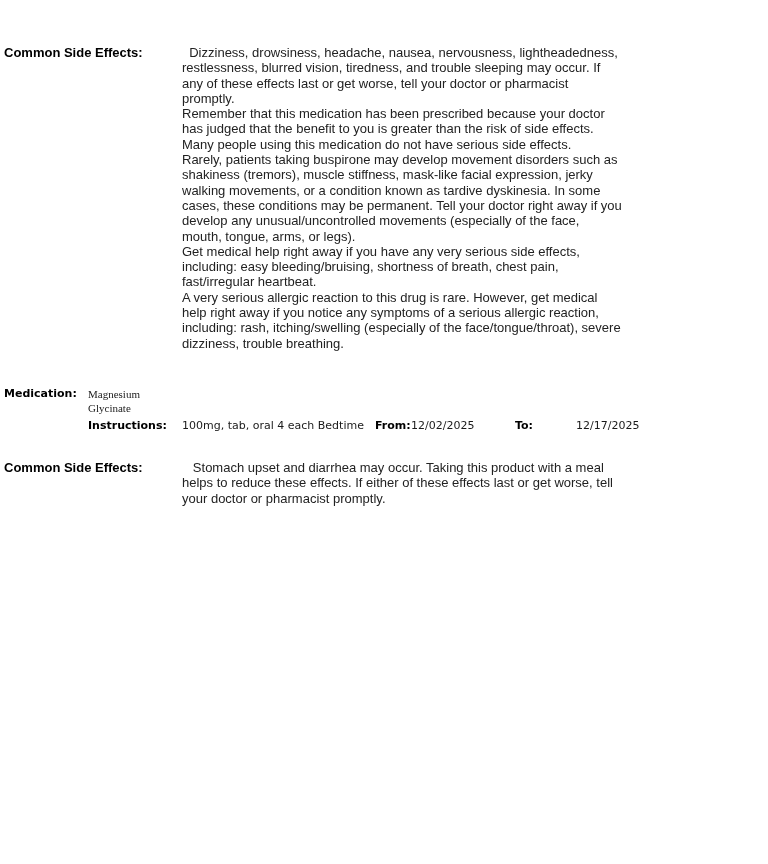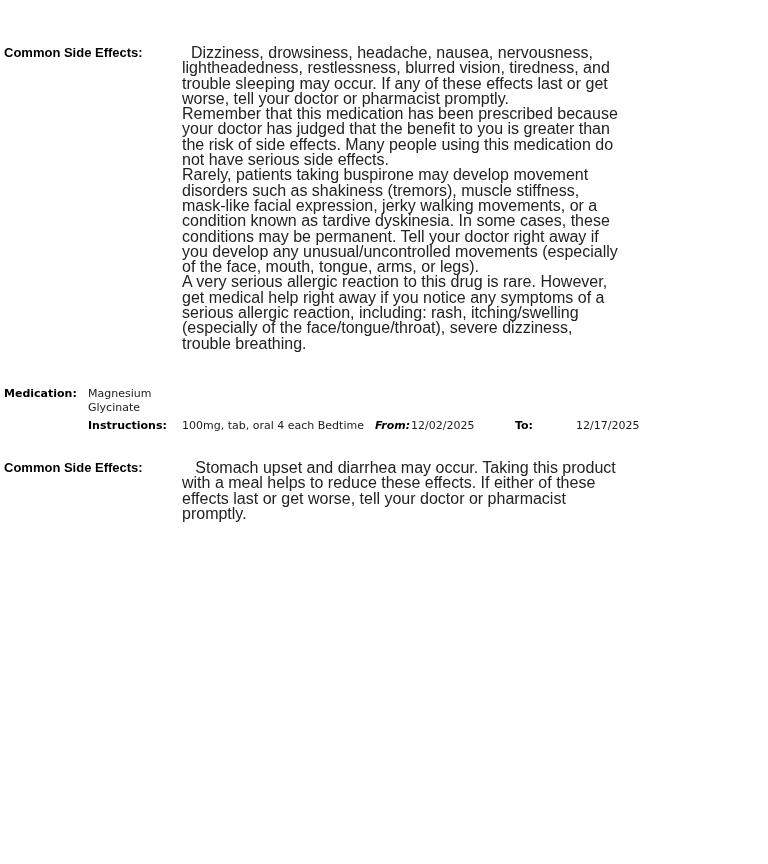--- a/index.html
+++ b/index.html
@@ -19,21 +19,21 @@
     font-size: 13px;
     font-weight: bold;
     color: #000000;
     white-space: nowrap;
   }
   .sfx-body {
     position: absolute;
     left: 182px;
     width: 440px;
     font-family: "Liberation Sans", sans-serif;
-    font-size: 16px;
+    font-size: 13px;
     line-height: 15.3px;
     color: #222222;
   }
   .sfx-body p {
     margin: 0;
     white-space: pre-wrap;
   }
   .pos-sfx1 { top: 45px; }
   .pos-sfx2 { top: 460px; }
 
@@ -41,39 +41,40 @@
   .med-font {
     font-family: "DejaVu Sans", sans-serif;
     font-size: 11px;
     color: #1a1a1a;
     position: absolute;
     white-space: nowrap;
   }
   .med-bold { font-weight: bold; color: #000000; }
 
   .med-label   { left: 4px;  top: 387px; text-align: center; }
-  .med-name    { left: 88px; top: 387px; width: 92px; white-space: normal; line-height: 14px; }
+  .med-name    { left: 88px; top: 387px; width: 92px; white-space: normal; line-height: 14px; font-family: Liberation Serif, serif; }
   .instr-label { left: 88px;  top: 419px; }
   .instr-value { left: 182px; top: 419px; text-align: center; }
-  .from-label  { left: 375px; top: 419px; font-style: italic; }
+  .from-label  { left: 375px; top: 419px; }
   .from-date   { left: 411px; top: 419px; }
   .to-label    { left: 515px; top: 419px; }
   .to-date     { left: 540px; top: 419px; margin-left: 36px; }
 </style>
 </head>
 <body>
 
 <div class="doc">
 
   <div class="sfx-label pos-sfx1">Common Side Effects:</div>
 
   <div class="sfx-body pos-sfx1">
     <p>  Dizziness, drowsiness, headache, nausea, nervousness, lightheadedness, restlessness, blurred vision, tiredness, and trouble sleeping may occur. If any of these effects last or get worse, tell your doctor or pharmacist promptly.</p>
     <p>Remember that this medication has been prescribed because your doctor has judged that the benefit to you is greater than the risk of side effects. Many people using this medication do not have serious side effects.</p>
     <p>Rarely, patients taking buspirone may develop movement disorders such as shakiness (tremors), muscle stiffness, mask-like facial expression, jerky walking movements, or a condition known as tardive dyskinesia. In some cases, these conditions may be permanent. Tell your doctor right away if you develop any unusual/uncontrolled movements (especially of the face, mouth, tongue, arms, or legs).</p>
+    <p>Get medical help right away if you have any very serious side effects, including: easy bleeding/bruising, shortness of breath, chest pain, fast/irregular heartbeat.</p>
     <p>A very serious allergic reaction to this drug is rare. However, get medical help right away if you notice any symptoms of a serious allergic reaction, including: rash, itching/swelling (especially of the face/tongue/throat), severe dizziness, trouble breathing.</p>
   </div>
 
   <div class="med-font med-bold med-label">Medication:</div>
   <div class="med-font med-name">Magnesium Glycinate</div>
 
   <div class="med-font med-bold instr-label">Instructions:</div>
   <div class="med-font instr-value">100mg, tab, oral 4 each Bedtime</div>
   <div class="med-font med-bold from-label">From:</div>
   <div class="med-font from-date">12/02/2025</div>

